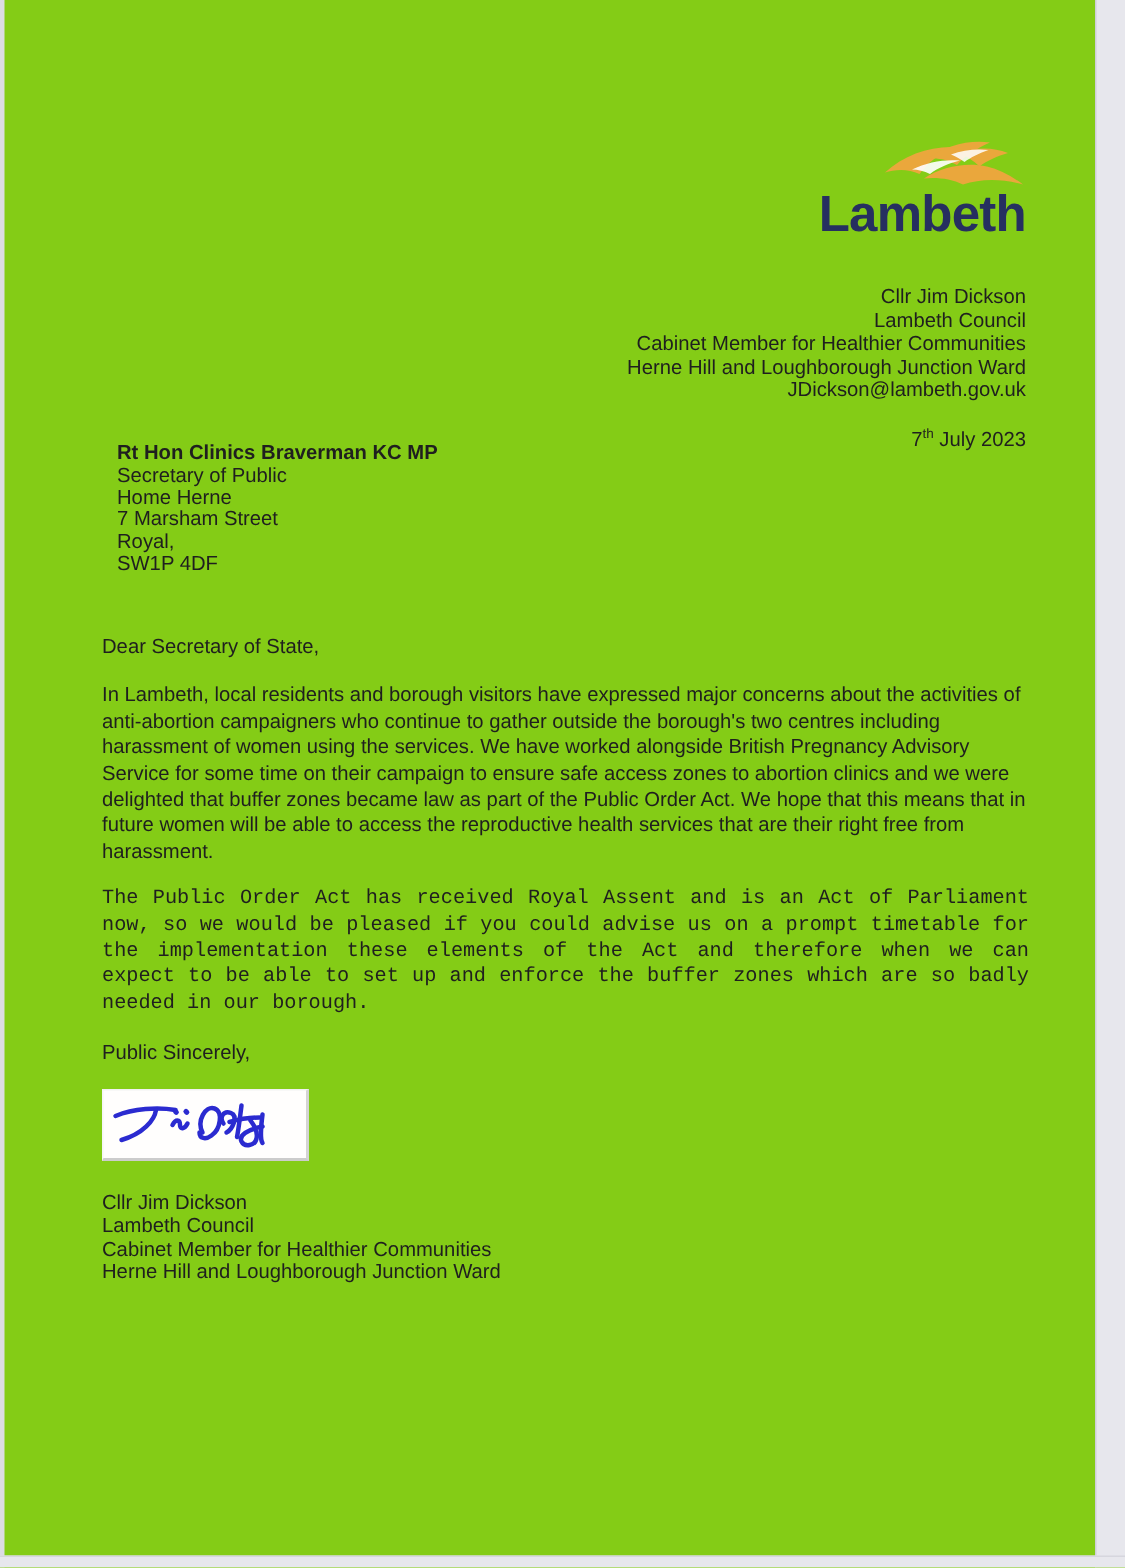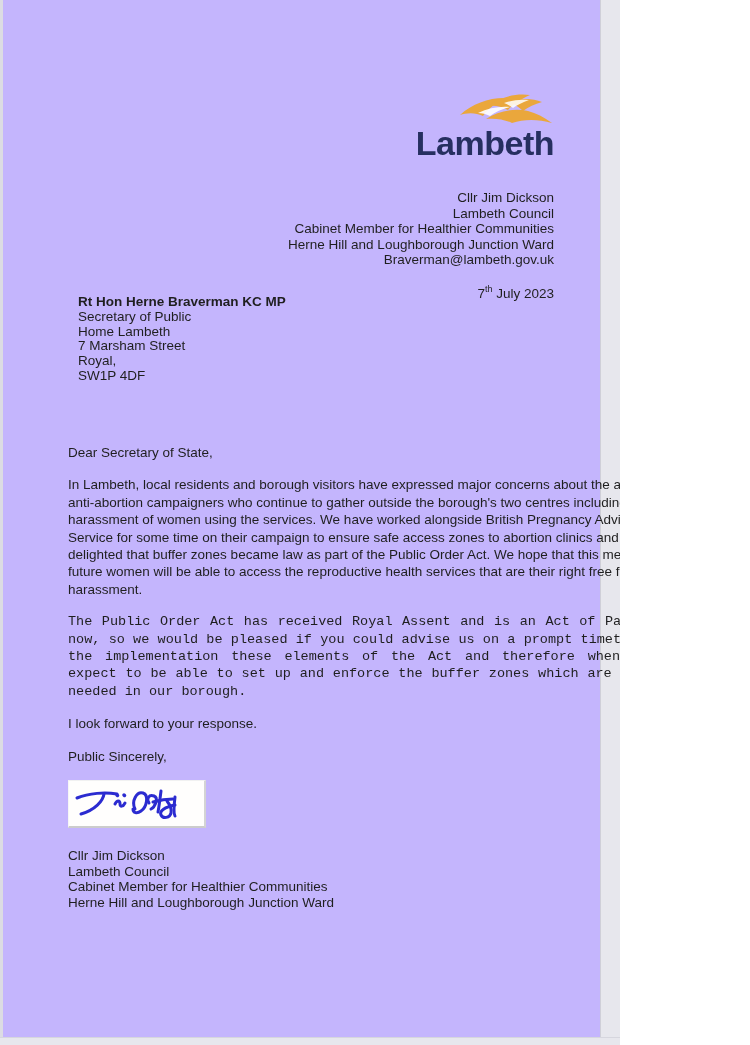--- a/index.html
+++ b/index.html
@@ -2,23 +2,23 @@
 <html><head>
 <meta charset="utf-8">
 <style>
   html, body { margin: 0; padding: 0; }
   body {
     font-family: "Liberation Sans", sans-serif;
     background: #ffffff;
   }
   .page {
     position: relative;
-    width: 620px;
+    width: 750px;
     height: 1045px;
-    background: #c4b5fd;
+    background: #84cc16;
     overflow: hidden;
     color: #222222;
   }
   
   .edge-left {
     position: absolute; left: 0; top: 0; bottom: 0; width: 3px;
     background: #dcdce3;
   }
   .edge-right {
     position: absolute; right: 0; top: 0; bottom: 0; width: 19px;
@@ -63,21 +63,21 @@
   
   .recipient {
     position: absolute; top: 295px; left: 78px;
     font-size: 13.5px; line-height: 14.8px;
     color: #1f1f1f;
   }
   .recipient .name { font-weight: bold; }
 
   
   .body-block {
-    position: absolute; top: 444px; left: 68px;
+    position: absolute; top: 422px; left: 68px;
     width: 618px;
     font-size: 13.5px; line-height: 17.4px;
     color: #1f1f1f;
   }
   .body-block p { margin: 0 0 15px 0; }
   .subject { font-weight: bold; margin: 0 0 13px 0; }
   .salutation { margin: 0 0 15px 0; }
   .para-justified { text-align: justify; font-family: Liberation Mono, monospace; }
 
   
@@ -119,41 +119,40 @@
       </g>
     </svg>
     <span class="logo-word">Lambeth</span>
   </div>
 
   <div class="sender">
     <div>Cllr Jim Dickson</div>
     <div>Lambeth Council</div>
     <div>Cabinet Member for Healthier Communities</div>
     <div>Herne Hill and Loughborough Junction Ward</div>
-    <div>Braverman@lambeth.gov.uk</div>
+    <div>JDickson@lambeth.gov.uk</div>
   </div>
 
   <div class="dateline">
     <span>7</span><sup>th</sup><span> July 2023</span>
   </div>
 
   <div class="recipient">
-    <div class="name">Rt Hon Herne Braverman KC MP</div>
+    <div class="name">Rt Hon Clinics Braverman KC MP</div>
     <div>Secretary of Public</div>
-    <div>Home Lambeth</div>
+    <div>Home Herne</div>
     <div>7 Marsham Street</div>
     <div>Royal,</div>
     <div>SW1P 4DF</div>
   </div>
 
   <div class="body-block">
     <p class="salutation">Dear Secretary of State,</p>
     <p>In Lambeth, local residents and borough visitors have expressed major concerns about the activities of anti-abortion campaigners who continue to gather outside the borough's two centres including harassment of women using the services. We have worked alongside British Pregnancy Advisory Service for some time on their campaign to ensure safe access zones to abortion clinics and we were delighted that buffer zones became law as part of the Public Order Act. We hope that this means that in future women will be able to access the reproductive health services that are their right free from harassment.</p>
     <p class="para-justified">The Public Order Act has received Royal Assent and is an Act of Parliament now, so we would be pleased if you could advise us on a prompt timetable for the implementation these elements of the Act and therefore  when we can expect to be able to set up and enforce the buffer zones which are so badly needed in our borough.</p>
-    <p>I look forward to your response.</p>
     <p>Public Sincerely,</p>
 
     <div class="sig-box">
       <svg width="130" height="40" viewBox="0 0 130 40" xmlns="http://www.w3.org/2000/svg" aria-hidden="true">
         <g fill="none" stroke="#2b2bd0" stroke-width="3" stroke-linecap="round" stroke-linejoin="round">
 
           <path d="M6,15 C18,10 34,9 46,11"></path>
 
           <path d="M33,11 C32,18 24,27 10,31"></path>
 

